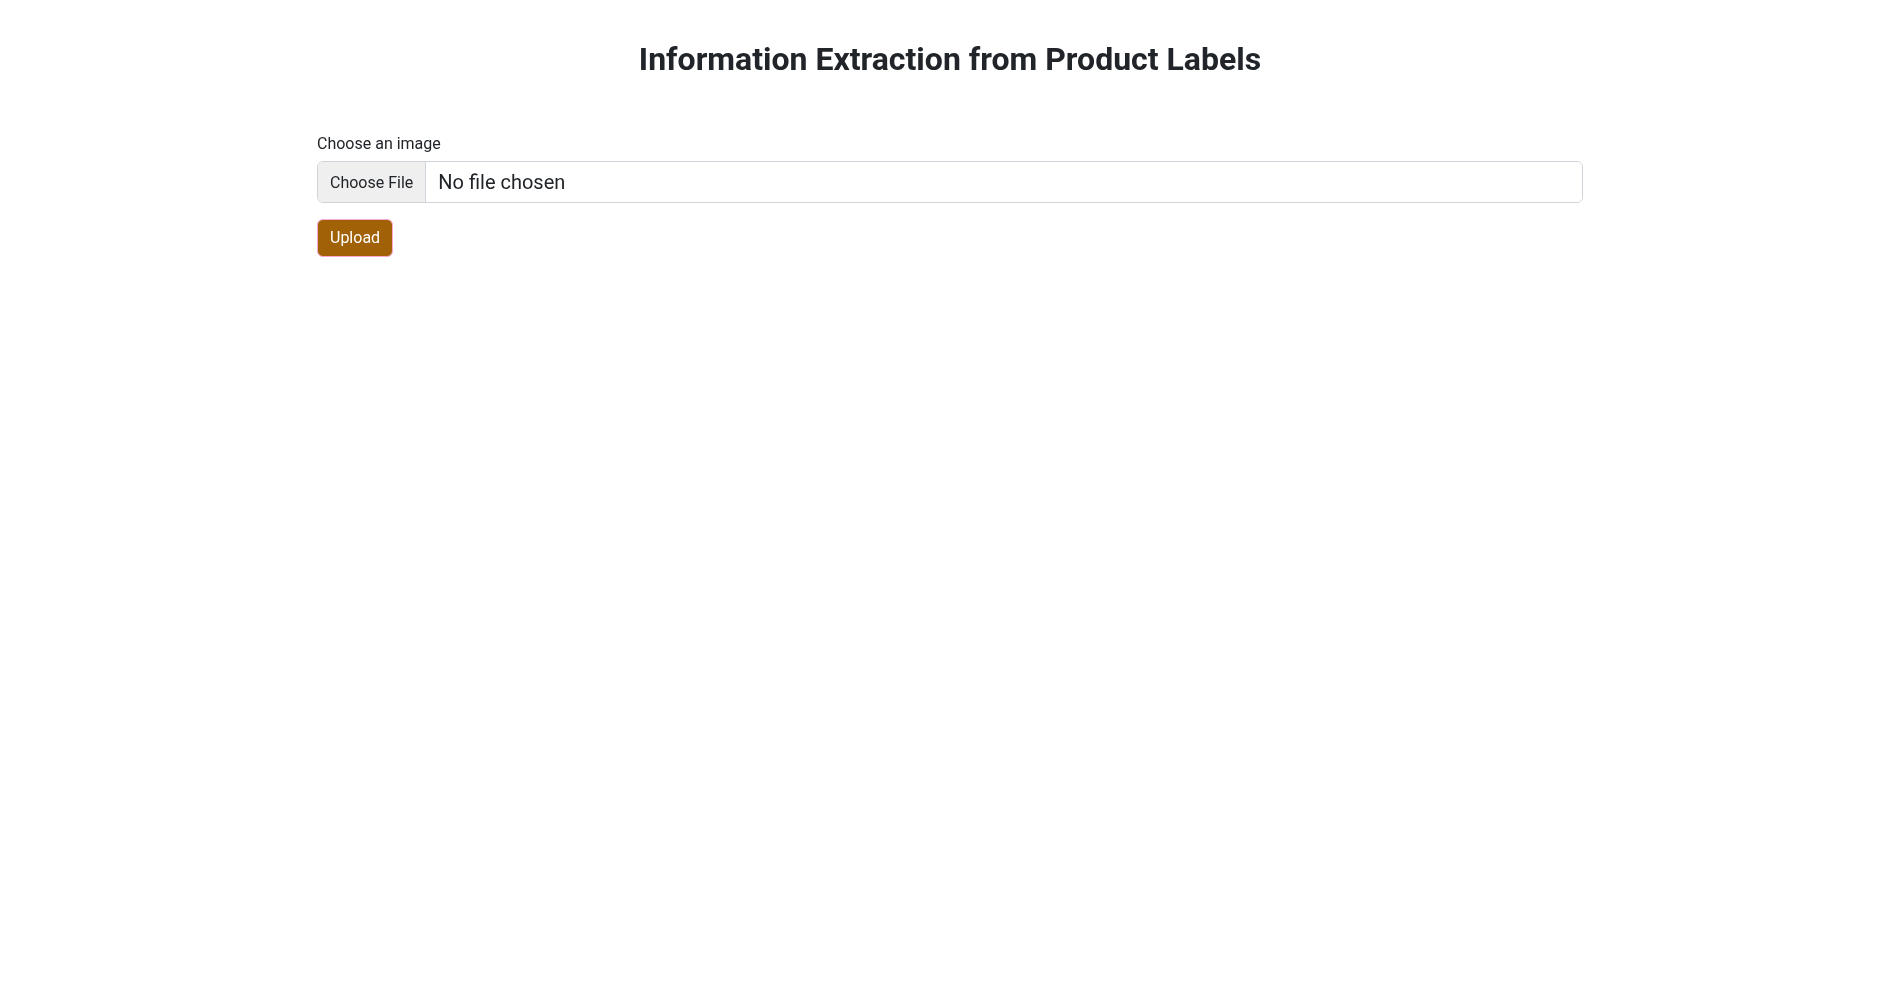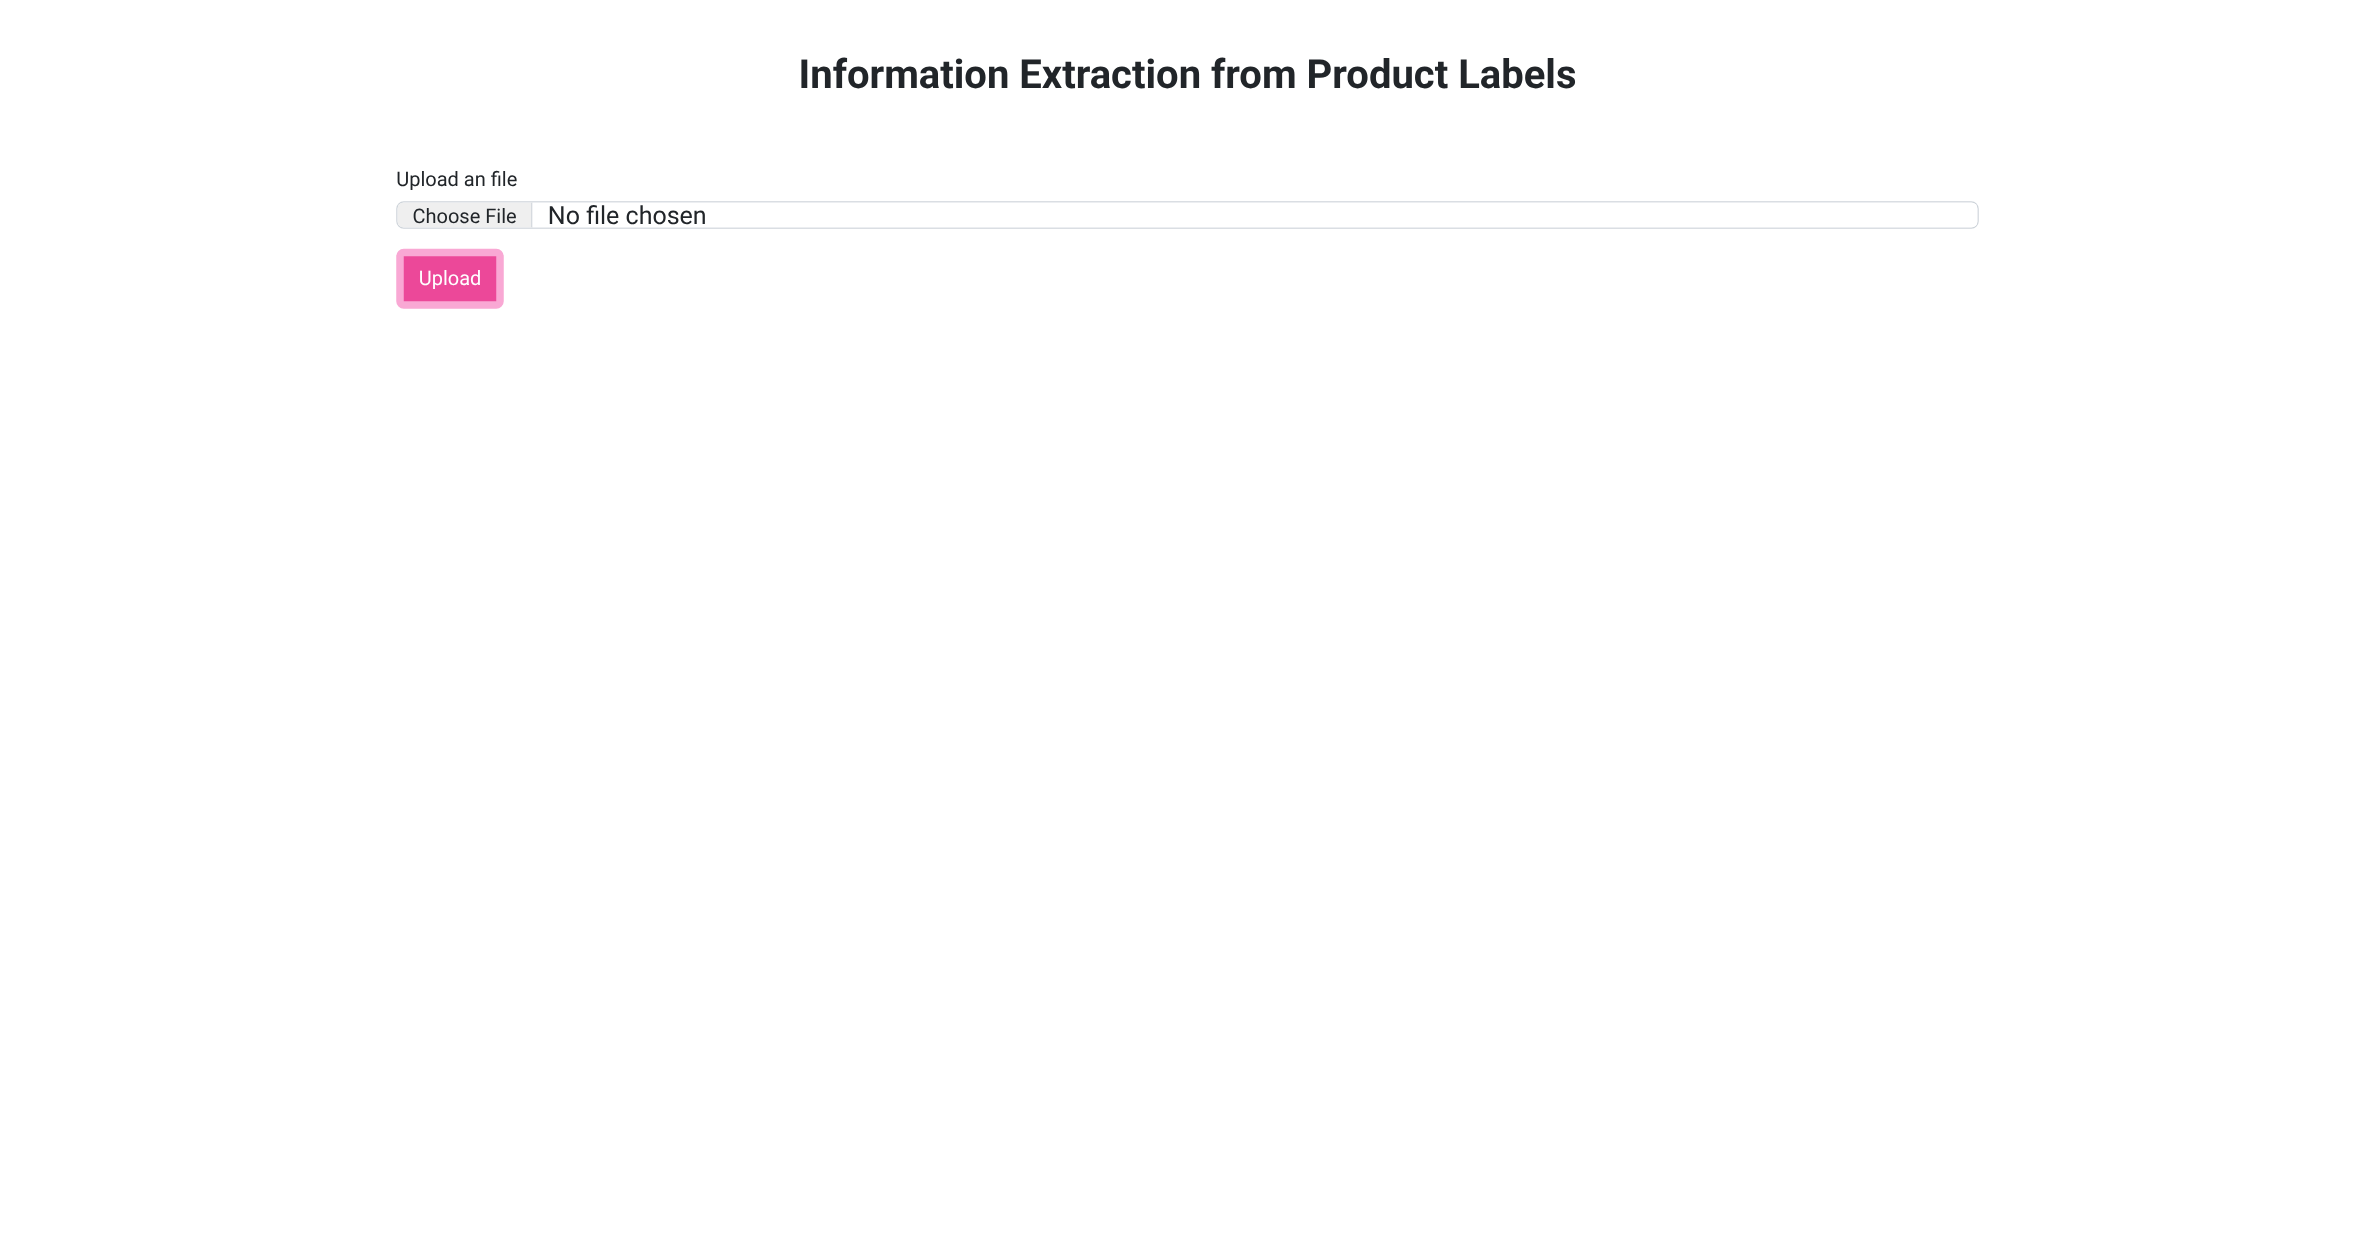--- a/index.html
+++ b/index.html
@@ -39,21 +39,21 @@
     }
 
     .file-input-wrapper {
       display: flex;
       align-items: stretch;
       width: 100%;
       border: 1px solid #ced4da;
       border-radius: 6px;
       margin-bottom: 16px;
       background: #fff;
-      height: 22px;
+      height: 42px;
       overflow: hidden;
     }
 
     .file-choose-btn {
       background: #efefef;
       border: none;
       border-right: 1px solid #ced4da;
       padding: 6px 12px;
       font-size: 16px;
       font-family: inherit;
@@ -69,38 +69,38 @@
       padding: 6px 12px;
       font-size: 20px;
       color: #212529;
       display: flex;
       align-items: center;
       background: #fff;
     }
 
     .btn-upload {
       display: inline-block;
-      background: #ec4899;
+      background: #a16207;
       color: #ffffff;
-      border: 6px solid #f9a8d4;
+      border: 1px solid #f9a8d4;
       border-radius: 6px;
       padding: 6px 12px;
       font-size: 16px;
       font-family: inherit;
       cursor: pointer;
       line-height: 1.5;
     }
   </style>
 </head>
 <body>
 
 <div class="container">
   <h1 class="page-title">Information Extraction from Product Labels</h1>
 
-  <label class="form-label">Upload an file</label>
+  <label class="form-label">Choose an image</label>
 
   <div class="file-input-wrapper">
     <button type="button" class="file-choose-btn">Choose File</button>
     <span class="file-status">No file chosen</span>
   </div>
 
   <button type="button" class="btn-upload">Upload</button>
 </div>
 
 </body></html>

